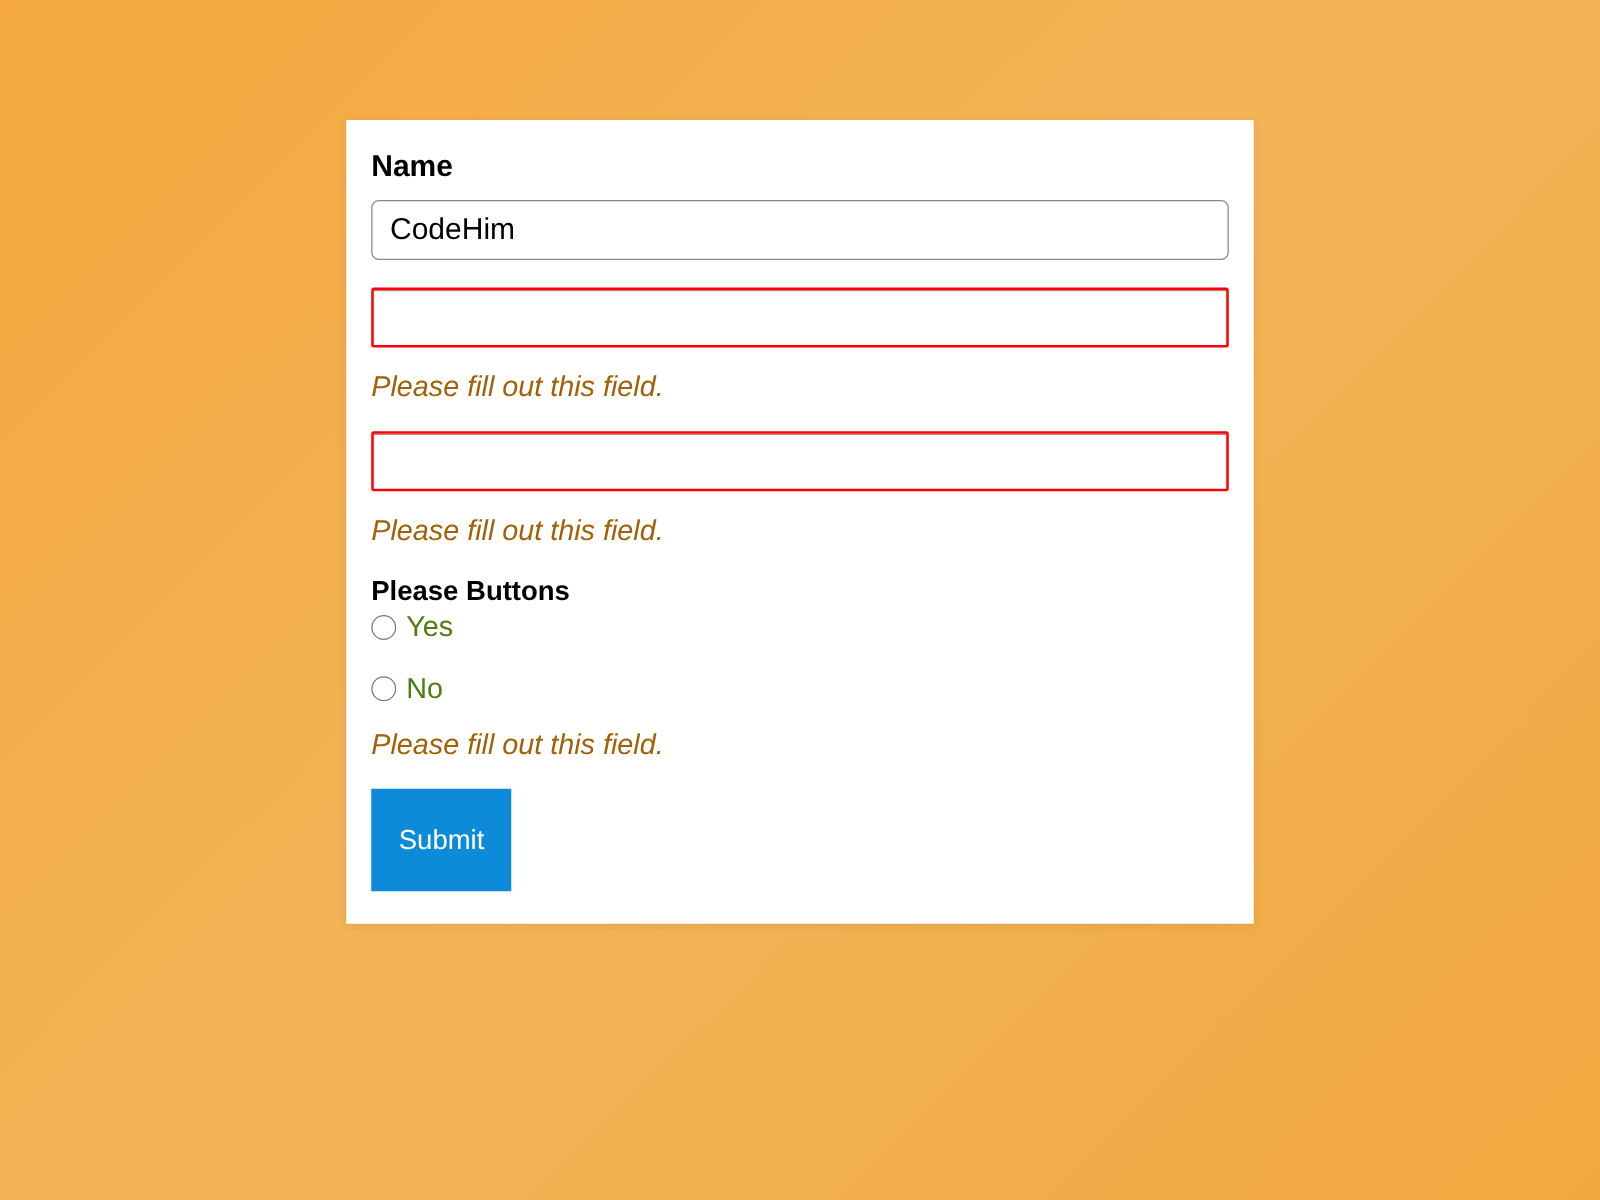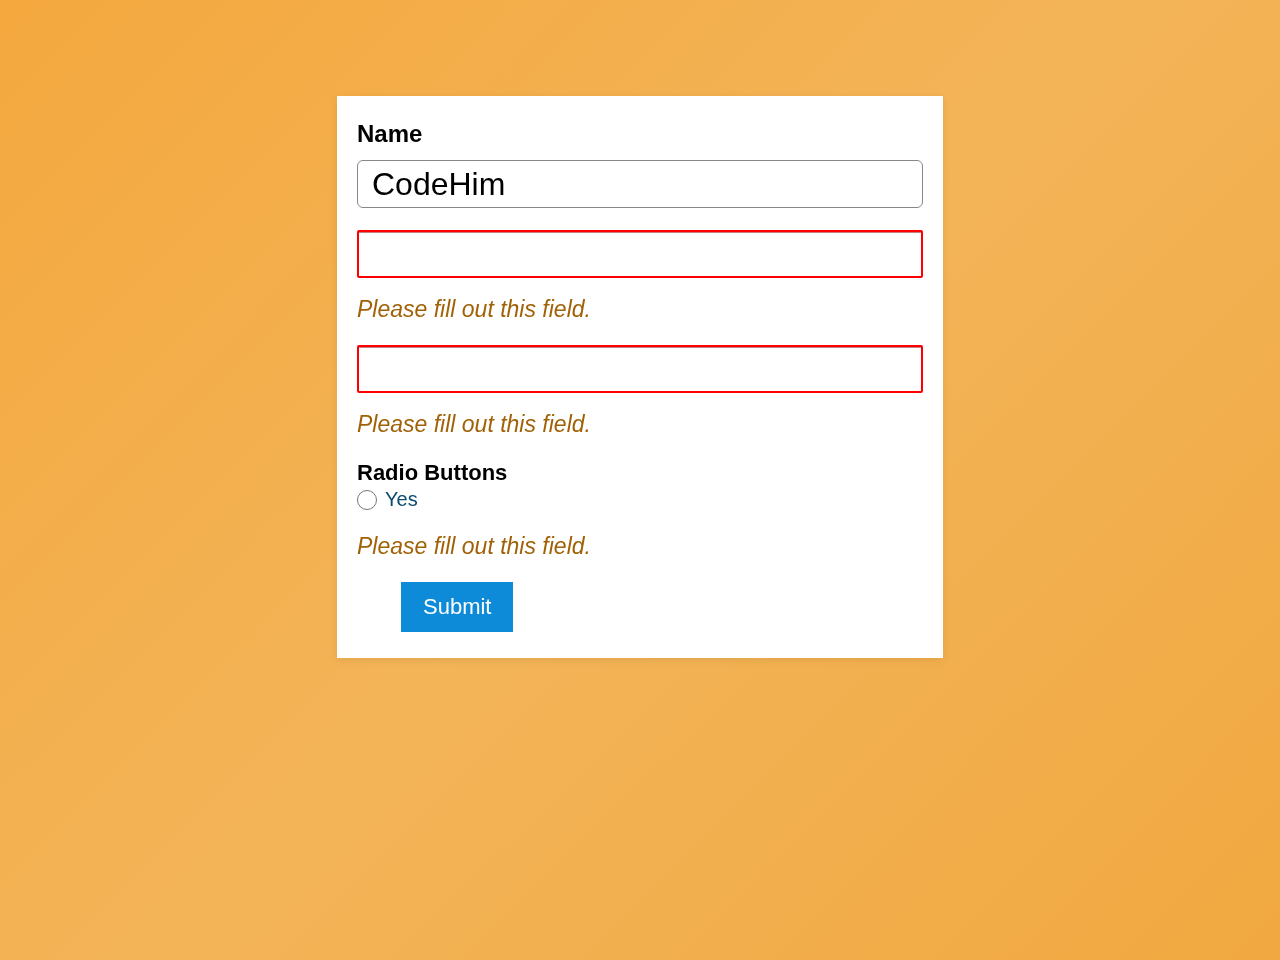--- a/index.html
+++ b/index.html
@@ -12,39 +12,39 @@
       height: 960px;
       background: linear-gradient(135deg, #f4a83e 0%, #f3b458 50%, #f1a840 100%);
       font-family: Arial, Helvetica, sans-serif;
       display: flex;
       justify-content: center;
       align-items: flex-start;
       padding-top: 96px;
     }
     .form-card {
       background: #ffffff;
-      width: 606px;
+      width: 726px;
       padding: 24px 20px 26px 20px;
       box-shadow: 0 2px 8px rgba(0,0,0,0.08);
     }
     .form-group {
       margin-bottom: 22px;
     }
     .form-label {
       display: block;
       font-weight: bold;
       font-size: 24px;
       color: #000000;
       margin-bottom: 12px;
     }
     .form-input {
       width: 100%;
       height: 48px;
       padding: 8px 14px;
-      font-size: 32px;
+      font-size: 24px;
       border: 1px solid #888888;
       border-radius: 6px;
       background: #ffffff;
       color: #000000;
     }
     .form-input.error {
       border: 2px solid #ff0000;
       box-shadow: inset 0 1px 0 rgba(139,0,0,0.5);
       border-radius: 2px;
     }
@@ -69,33 +69,32 @@
     .radio-row:first-of-type {
       margin-bottom: 22px;
     }
     .radio-input {
       width: 20px;
       height: 20px;
       margin-right: 8px;
       accent-color: #000000;
     }
     .radio-label {
-      font-size: 20px;
-      color: #0c4a6e;
+      font-size: 23px;
+      color: #4d7c0f;
       text-align: center;
     }
     .submit-button {
       background: #0d8bd9;
       color: #ffffff;
       border: none;
-      padding: 12px 22px;
+      padding: 28px 22px;
       font-size: 22px;
       cursor: pointer;
       margin-top: 14px;
-      margin-left: 44px;
     }
     .radio-group {
       margin-bottom: 6px;
     }
     .radio-error {
       margin-top: 6px;
       margin-bottom: 8px;
     }
   </style>
 </head>
@@ -112,23 +111,27 @@
     <input type="text" class="form-input error" value="" style="">
     <div class="error-message">Please fill out this field.</div>
   </div>
 
   <div class="form-group">
     <input type="text" class="form-input error" value="" style="">
     <div class="error-message">Please fill out this field.</div>
   </div>
 
   <div class="radio-group">
-    <label class="radio-section-label">Radio Buttons</label>
+    <label class="radio-section-label">Please Buttons</label>
     <div class="radio-row">
       <input type="radio" name="yn" class="radio-input" style="">
       <span class="radio-label">Yes</span>
+    </div>
+    <div class="radio-row">
+      <input type="radio" name="yn" class="radio-input" style="">
+      <span class="radio-label">No</span>
     </div>
     <div class="error-message radio-error">Please fill out this field.</div>
   </div>
 
   <button class="submit-button">Submit</button>
 
 </div>
 
 </body></html>

